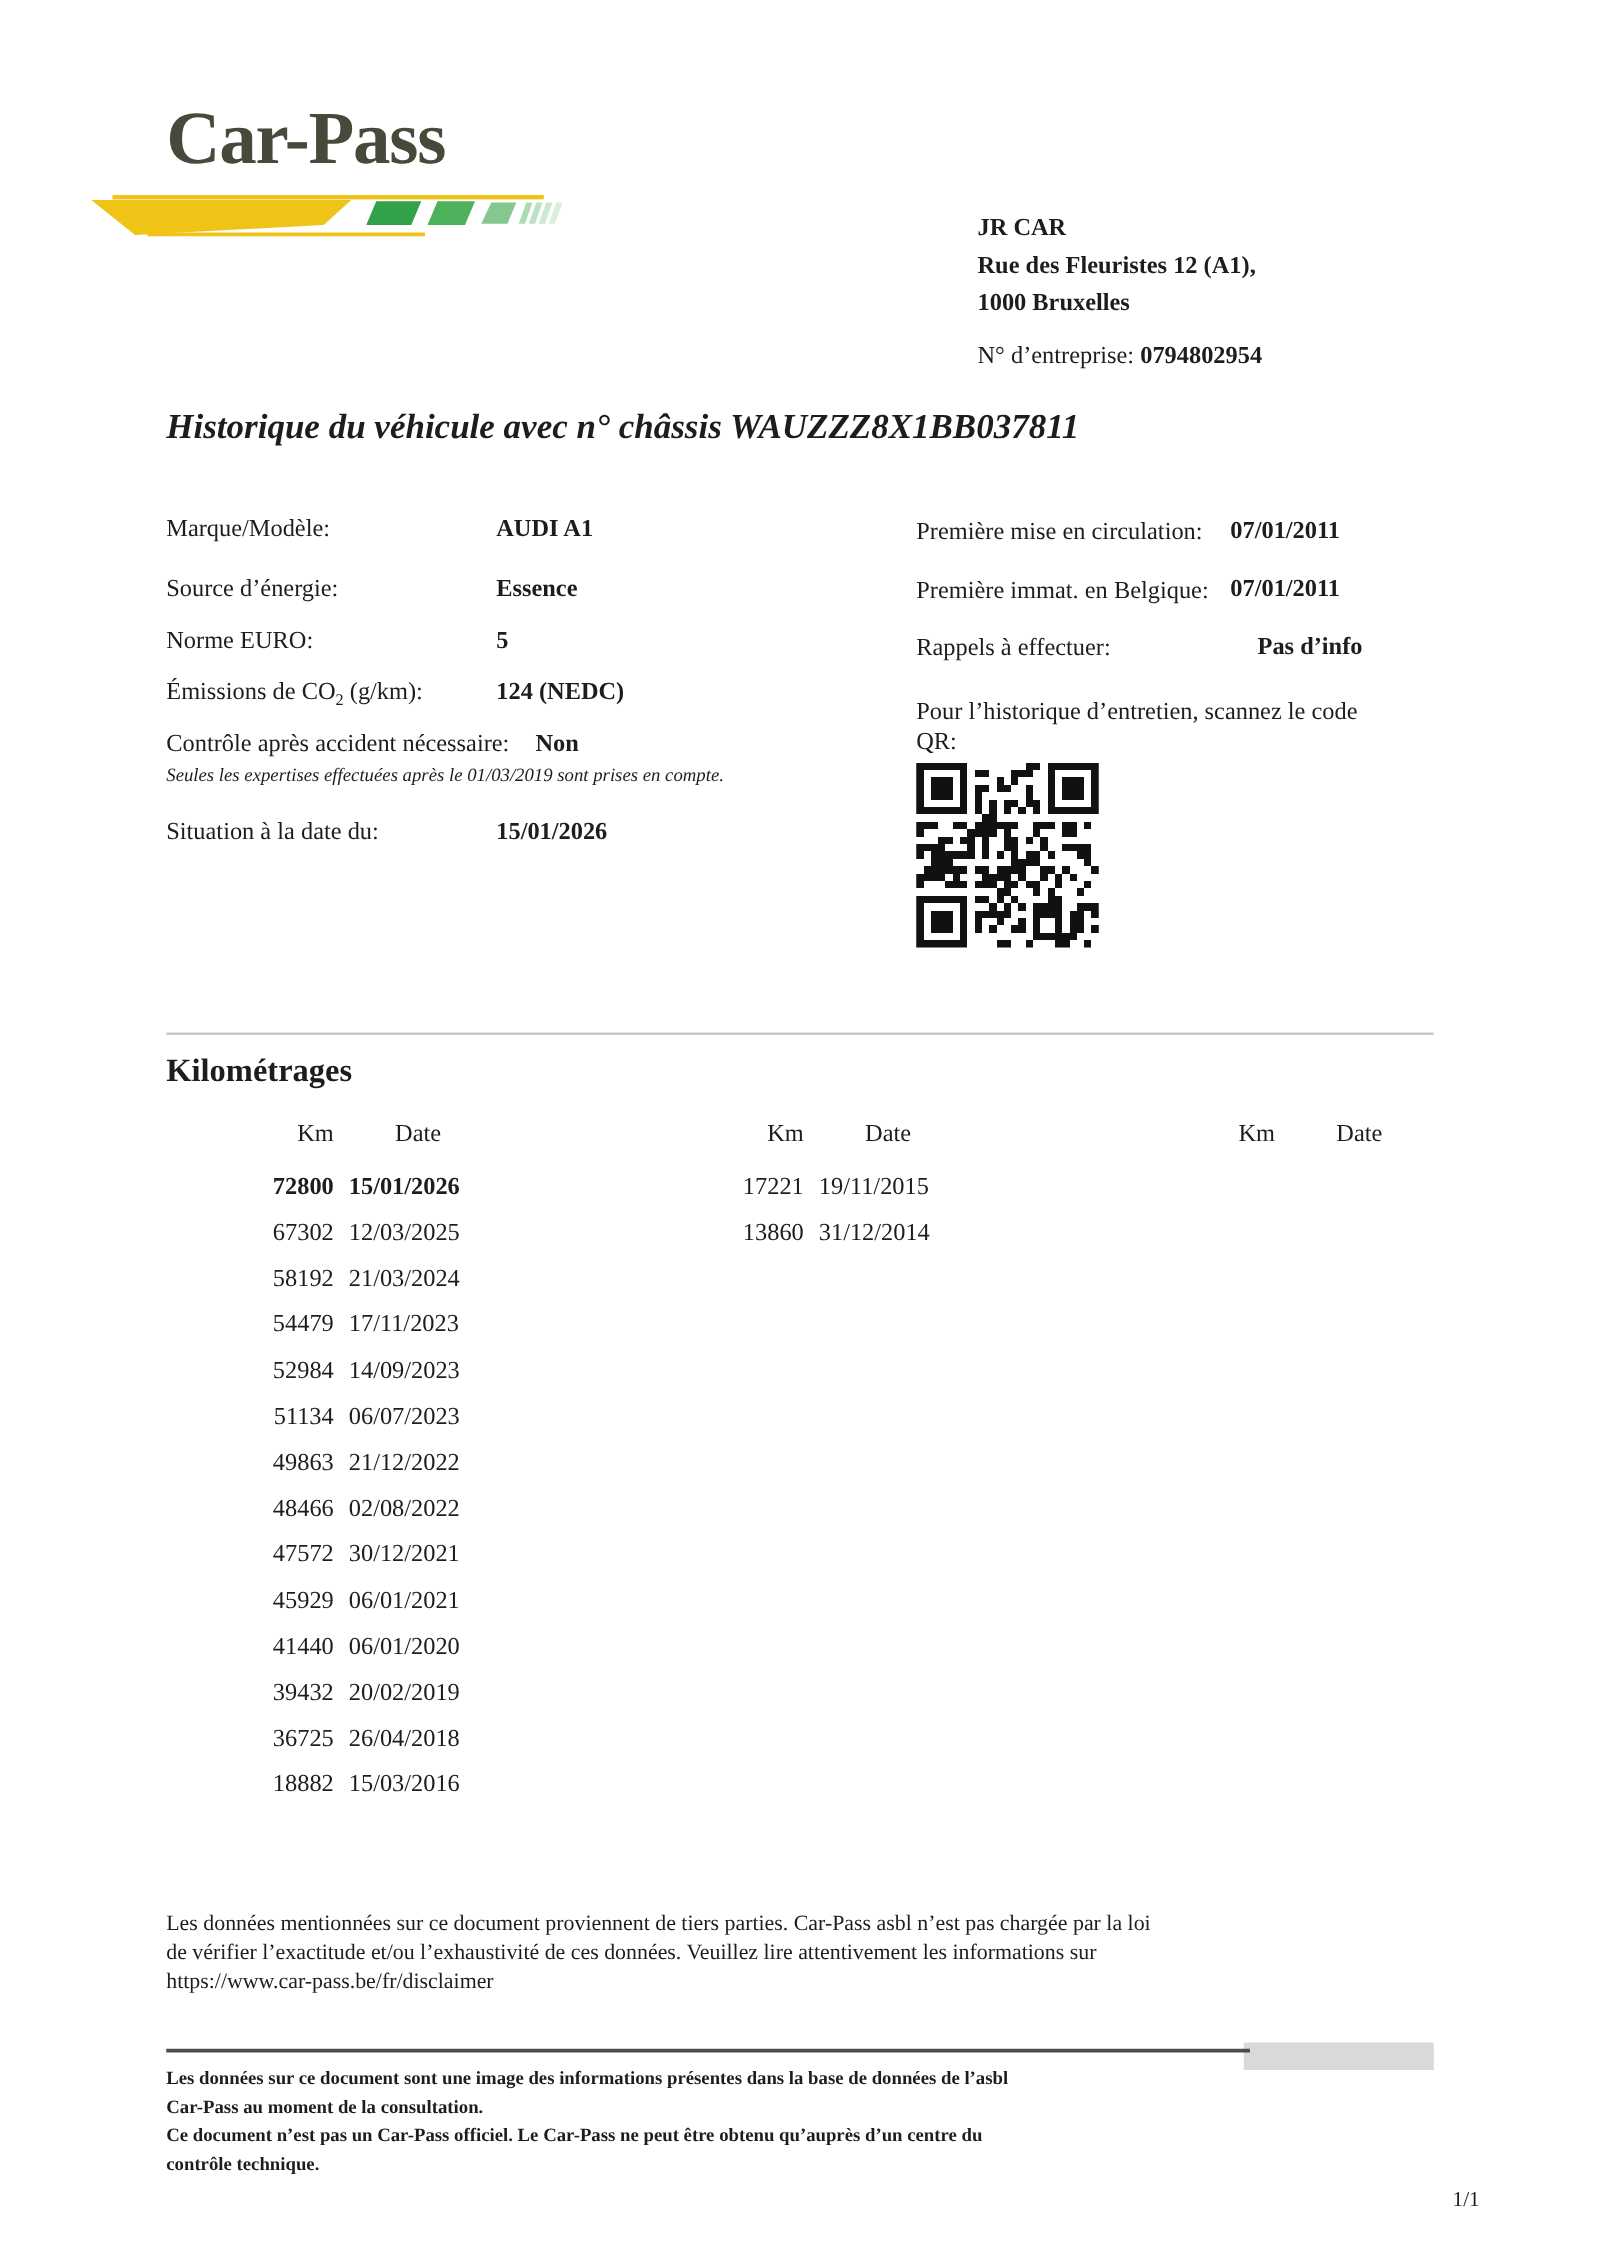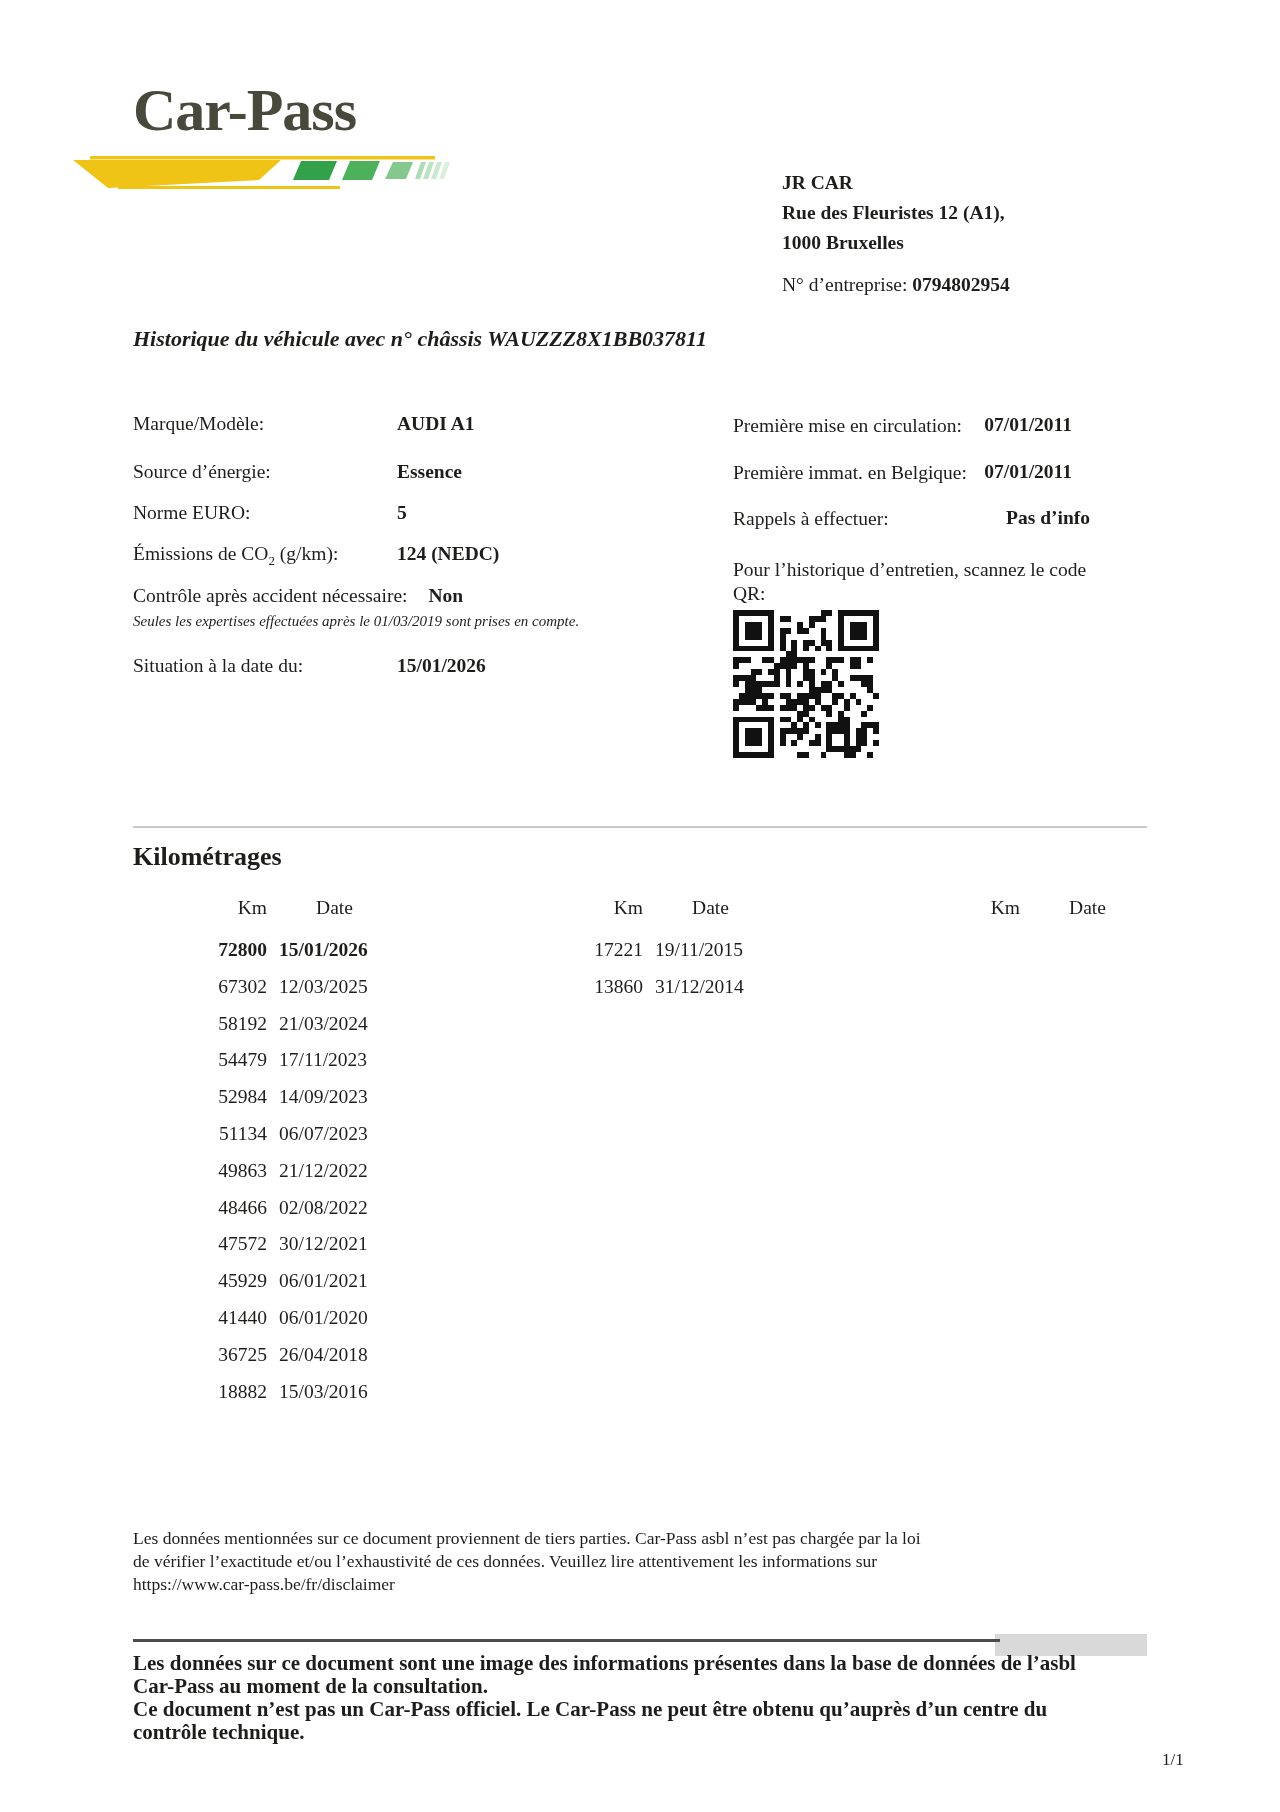--- a/index.html
+++ b/index.html
@@ -12,21 +12,21 @@
   
   .logo-text{left:133px;top:76px;font-size:60px;font-weight:bold;color:#49493b;letter-spacing:-1px;}
   .logo-swoosh{left:63px;top:146px;}
 
   
   .dealer{left:782px;top:168px;font-size:19.5px;font-weight:bold;line-height:30px;}
   .enterprise{left:782px;top:274px;font-size:19.5px;}
   .enterprise .num{font-weight:bold;}
 
   
-  .doc-title{left:133px;top:326px;font-size:22px;font-weight:bold;font-style:italic;}
+  .doc-title{left:133px;top:326px;font-size:28px;font-weight:bold;font-style:italic;}
 
   
   .lrow{position:absolute;left:133px;font-size:19.5px;white-space:nowrap;}
   .lrow .val{position:absolute;left:264px;font-weight:bold;white-space:nowrap;}
   .inline-val{font-weight:bold;margin-left:16px;}
   .note{left:133px;top:613px;font-size:15px;font-style:italic;}
   sub.co2{font-size:13px;}
 
   
   .rrow{position:absolute;left:733px;width:357px;font-size:19.5px;}
@@ -47,21 +47,21 @@
   .rows{margin-top:18px;}
   .mrow{display:flex;height:36.8px;}
   .mrow .km{width:134px;text-align:right;}
   .mrow .date{width:111px;margin-left:12px;text-align:left;}
   .mrow.b span{font-weight:bold;}
 
   
   .footer1{left:133px;top:1527px;width:940px;font-size:17.5px;line-height:23px;}
   .divider2{left:133px;top:1639px;width:867px;height:3px;background:#4c4c4c;}
   .smudge{left:995px;top:1634px;width:152px;height:22px;background:#d9d9d9;}
-  .footer2{left:133px;top:1652px;width:1000px;font-size:21px;font-weight:bold;line-height:23px;}
+  .footer2{left:133px;top:1652px;width:1000px;font-size:15px;font-weight:bold;line-height:23px;}
   .page-num{left:1162px;top:1750px;font-size:17px;}
 </style>
 </head>
 <body>
 
 <div class="page">
 
   <div class="abs logo-text">Car-Pass</div>
   <svg class="abs logo-swoosh" width="390" height="46" viewBox="0 0 390 46">
     <rect x="27" y="10" width="345" height="3.5" fill="#f0c317"></rect>
@@ -478,20 +478,24 @@
         </div>
         <div class="mrow">
           <span class="km">45929</span>
           <span class="date">06/01/2021</span>
         </div>
         <div class="mrow">
           <span class="km">41440</span>
           <span class="date">06/01/2020</span>
         </div>
         <div class="mrow">
+          <span class="km">39432</span>
+          <span class="date">20/02/2019</span>
+        </div>
+        <div class="mrow">
           <span class="km">36725</span>
           <span class="date">26/04/2018</span>
         </div>
         <div class="mrow">
           <span class="km">18882</span>
           <span class="date">15/03/2016</span>
         </div>
       </div>
   </div>
   <div class="mcol mcol2">

